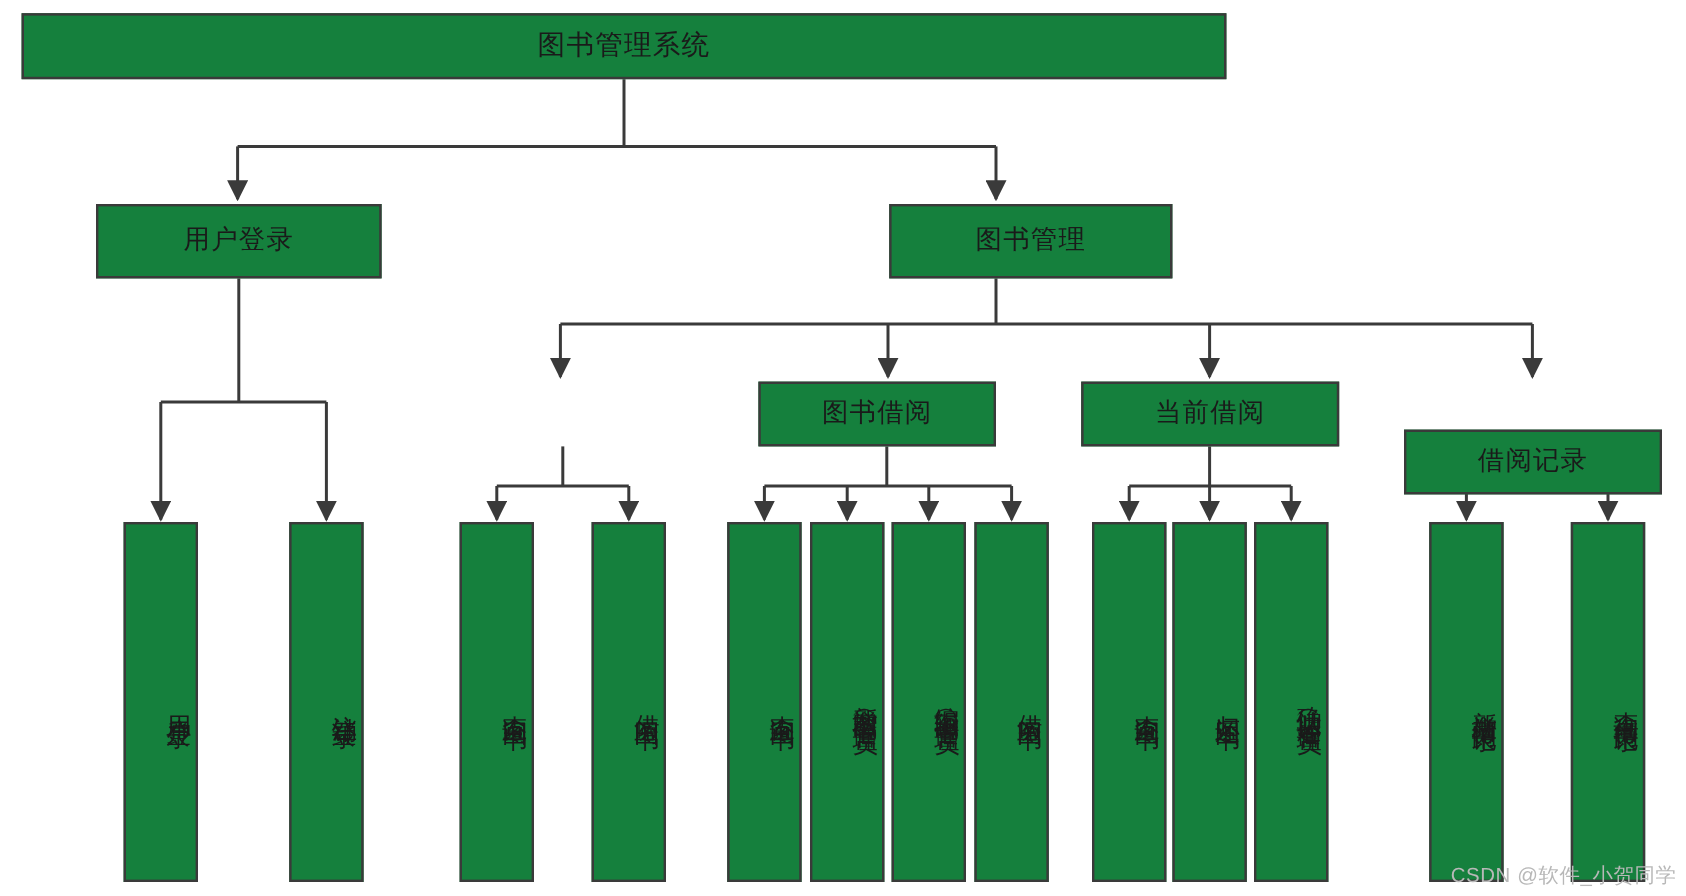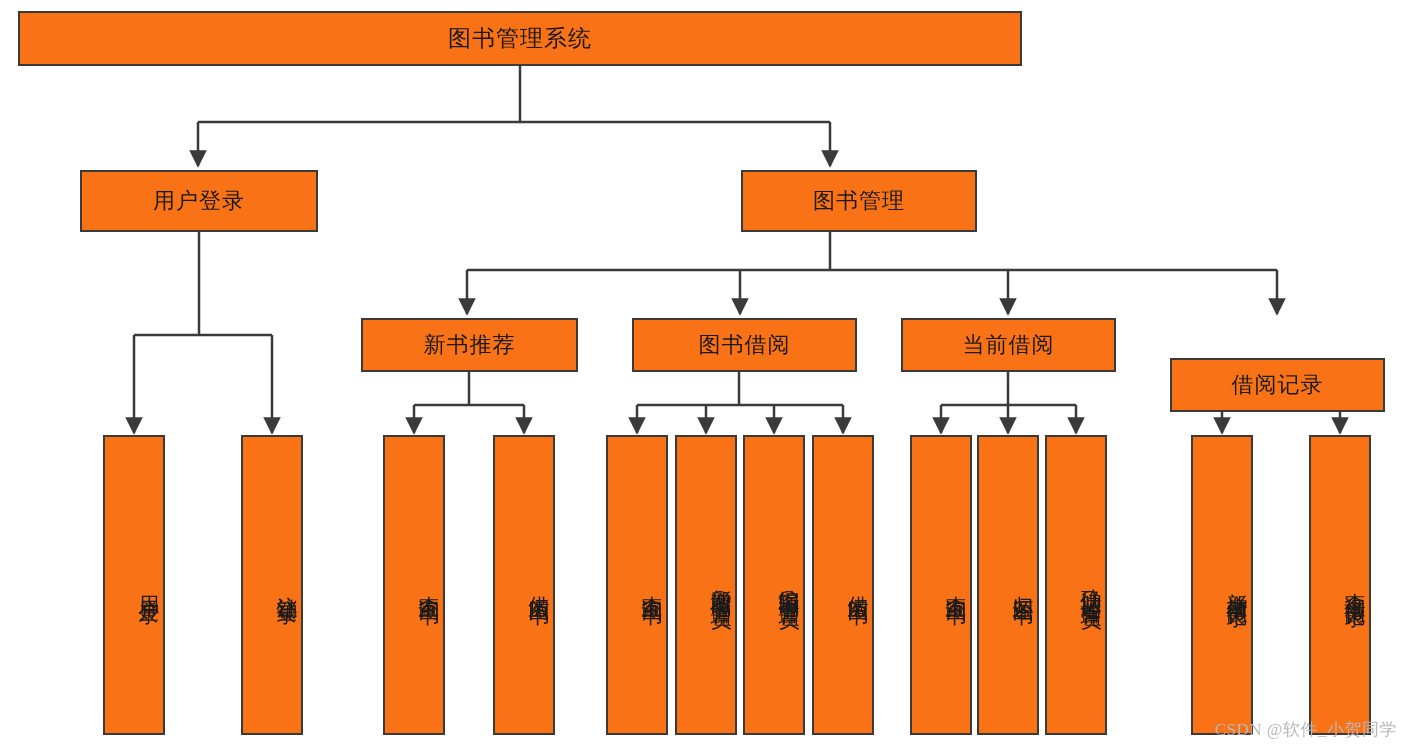--- a/index.html
+++ b/index.html
@@ -22,21 +22,21 @@
     position: absolute;
     left: 0;
     top: 0;
     width: 1405px;
     height: 747px;
   }
   .node {
     position: absolute;
     box-sizing: border-box;
     border: 2.5px solid #3a3a3a;
-    background: #f97316;
+    background: #15803d;
     display: flex;
     align-items: center;
     justify-content: center;
     color: #1a1a1a;
     z-index: 2;
   }
   .node.horiz {
     font-size: 22px;
     letter-spacing: 1px;
     line-height: 1.1;
@@ -57,21 +57,21 @@
   }
   #watermark {
     position: absolute;
     right: 8px;
     bottom: 6px;
     font-size: 17px;
     color: #b8b8b8;
     letter-spacing: 0.5px;
     white-space: nowrap;
     z-index: 3;
-    font-family: Liberation Serif, serif;
+    font-family: Liberation Sans, sans-serif;
   }
 </style>
 </head>
 <body>
 
 <div id="diagram-root">
 
   <svg id="diagram-svg" viewBox="0 0 1405 747" xmlns="http://www.w3.org/2000/svg">
     <defs>
       <marker id="arrow" viewBox="0 0 10 10" refX="9" refY="5" markerWidth="7" markerHeight="7" orient="auto-start-reverse">
@@ -120,22 +120,21 @@
       <path d="M 1222 405 L 1222 433" marker-end="url(#arrow)"></path>
       <path d="M 1340 405 L 1340 433" marker-end="url(#arrow)"></path>
     </g>
   </svg>
 
   <div class="node horiz root" style="left:18px; top:11px; width:1004px; height:55px;">图书管理系统</div>
 
   <div class="node horiz" style="left:80px; top:170px; width:238px; height:62px;">用户登录</div>
   <div class="node horiz" style="left:712px; top:170px; width:236px; height:62px;margin-left:29px;">图书管理</div>
 
-  <div class="node horiz" style="left:361px; top:318px; width:217px; height:54px;">新书推荐</div>
-  <div class="node horiz" style="left:632px; top:318px; width:225px; height:54px;">图书借阅</div>
+  <div class="node horiz" style="left:632px; top:318px; width:198px; height:54px;">图书借阅</div>
   <div class="node horiz" style="left:901px; top:318px; width:215px; height:54px;">当前借阅</div>
   <div class="node horiz" style="left:1170px; top:318px; width:215px; height:54px;margin-top:40px;">借阅记录</div>
 
   <div class="node vert" style="left:103px; top:435px; width:62px; height:300px;">用户登录</div>
   <div class="node vert" style="left:241px; top:435px; width:62px; height:300px;">注销登录</div>
 
   <div class="node vert" style="left:383px; top:435px; width:62px; height:300px;">查询图书</div>
   <div class="node vert" style="left:493px; top:435px; width:62px; height:300px;">借阅图书</div>
 
   <div class="node vert" style="left:606px; top:435px; width:62px; height:300px;">查询图书</div>

